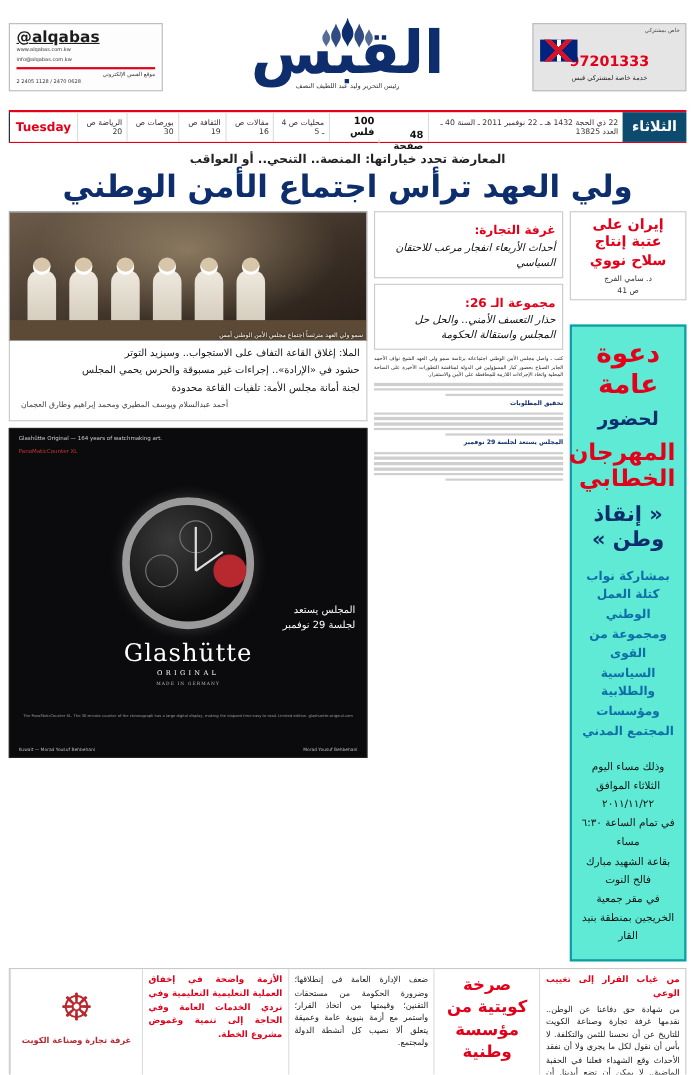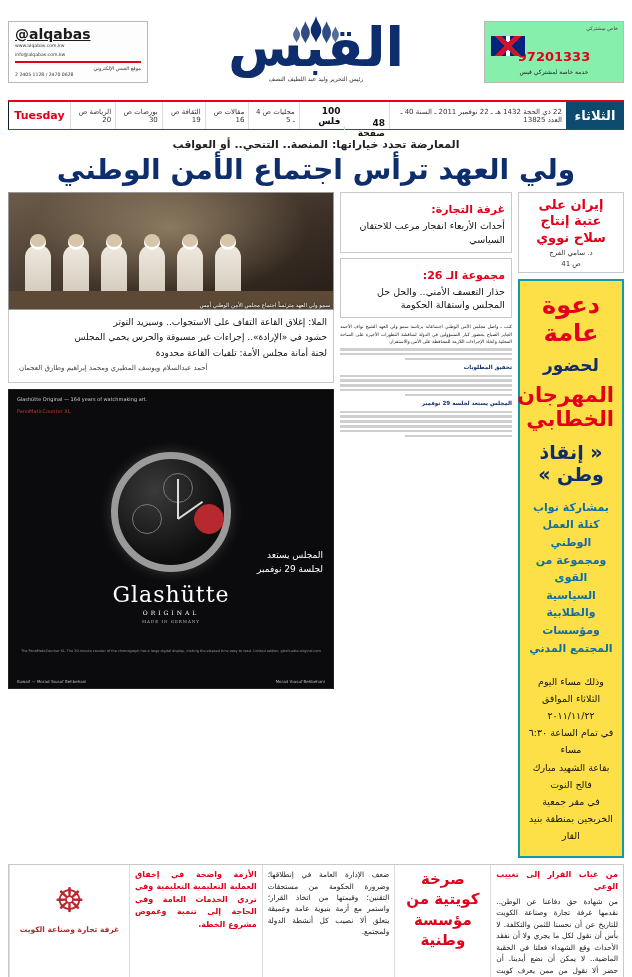--- a/index.html
+++ b/index.html
@@ -43,21 +43,21 @@
   .ad-left .sub {
     font-size: 4.6px; color: #333; direction: ltr;
     padding: 1px 6px; line-height: 1.45;
   }
   .ad-left .redline {
     height: 2px; background: #e2001a; margin: 2px 6px;
   }
   .ad-left .arabic-small {
     font-size: 5px; color: #333; text-align: right; padding: 0 6px;
   }
-  .ad-right { background: #86efac; }
+  .ad-right { background: #e5e5e5; }
   .ad-right .phone {
     color: #e2001a; font-weight: bold; font-size: 13px;
     text-align: center; margin-top: 18px; direction: ltr;
   }
   .ad-right .topline {
     font-size: 5px; color: #444; text-align: right; padding: 3px 5px 0 0;
   }
   .ad-right .botline {
     font-size: 6px; color: #222; text-align: center; margin-top: 4px;
   }
@@ -144,21 +144,21 @@
   }
   .sidebox .stitle {
     color: #e2001a; font-weight: bold; font-size: 13px; line-height: 1.25;
   }
   .sidebox .sauthor { font-size: 7px; color: #333; margin-top: 3px; }
   
   .newsbox {
     border: 1px solid #c9c9c9; padding: 5px 6px; margin-bottom: 5px;
   }
   .newsbox .nhead { color: #e2001a; font-weight: bold; font-size: 11px; }
-  .newsbox .nbody { font-size: 9.5px; color: #111; line-height: 1.45; margin-top: 2px; }
+  .newsbox .nbody { font-size: 9.5px; color: #111; line-height: 1.45; margin-top: 2px; font-style: italic; }
   
   .photo {
     width: 100%; height: 118px; position: relative; overflow: hidden;
     background: linear-gradient(160deg,#6d5c4a,#3b2f26 60%,#241c16);
     border: 1px solid #999;
   }
   .photo .glow { position:absolute; inset:0;
     background: radial-gradient(ellipse at 50% 30%, rgba(255,230,180,.35), rgba(0,0,0,0) 60%); }
   .photo .figs { position:absolute; bottom: 6px; left:0; right:0; height: 70px; }
   .photo .fig { position:absolute; bottom:0; width: 26px; height: 58px;
@@ -172,24 +172,24 @@
   }
   .bullets {
     border: 1px solid #c9c9c9; border-top: none; padding: 5px 6px;
     font-size: 9px; line-height: 1.6; color: #111;
   }
   .bullets div { margin-bottom: 1px; }
   .byline { font-size: 7px; color: #444; text-align: left; padding: 2px 4px; }
   
   .invite {
     border: 2px solid #0f9ca5;
-    margin-top: 6px;
+    margin-top: 22px;
     padding: 10px 8px 12px 8px;
     text-align: center;
-    background: #fde047;
+    background: #5eead4;
     position: relative;
   }
   .invite .l1 { color: #e2001a; font-size: 24px; font-weight: bold; letter-spacing: 2px; }
   .invite .l2 { color: #0d2d6c; font-size: 17px; font-weight: bold; margin-top: 8px; }
   .invite .l3 { color: #e2001a; font-size: 21px; font-weight: bold; margin-top: 8px; }
   .invite .l4 { color: #0d2d6c; font-size: 19px; font-weight: bold; margin-top: 10px; }
   .invite .l5 { color: #0f6ea8; font-size: 11px; font-weight: bold; margin-top: 14px; line-height: 1.6; }
   .invite .l6 { color: #111; font-size: 9.5px; margin-top: 16px; line-height: 1.8; }
   
   .articlecol {

